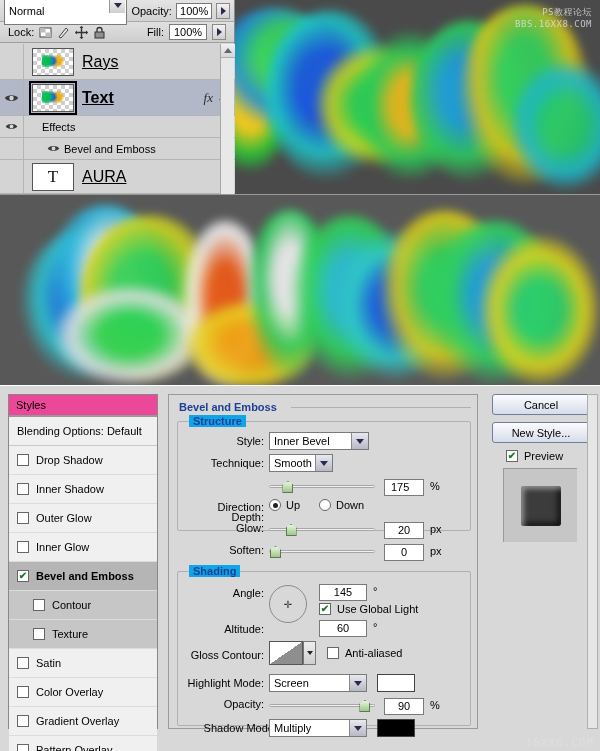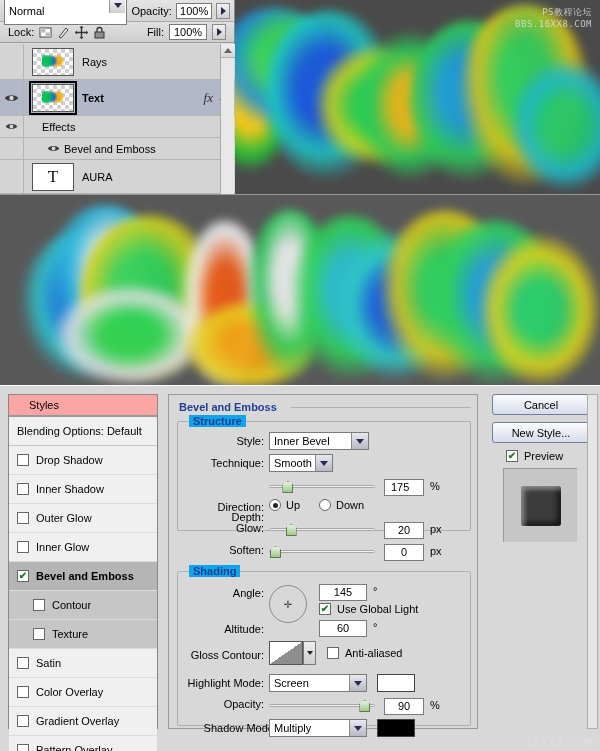--- a/index.html
+++ b/index.html
@@ -83,21 +83,21 @@
     position:absolute; left:22%; top:26%; width:56%; height:46%;
     background:
       radial-gradient(circle at 18% 50%, rgba(0,190,80,.95) 0 22%, transparent 45%),
       radial-gradient(circle at 44% 50%, rgba(25,90,225,.95) 0 22%, transparent 45%),
       radial-gradient(circle at 70% 50%, rgba(235,170,0,.9) 0 22%, transparent 45%);
     filter:blur(.7px);
   }
   .thumb.solid { background-image:none; background:#4e4e4e; }
   .thumb.tletter { background-image:none; background:#fff; display:flex;align-items:center;justify-content:center;
                    font-family:"Liberation Serif", serif; font-size:17px; color:#111; }
-  .layer-name { font-size:11px; color:#000; flex:1; }
+  .layer-name { font-size:16px; color:#000; flex:1;text-decoration:underline; }
   .layer-name.bold { font-weight:bold; }
   .layer-name.italic { font-style:italic; }
   .fx-cell { font-family:"Liberation Serif", serif; font-style:italic; font-size:13px; color:#2b2b2b; padding-right:6px; }
   .collapse-tri { width:0;height:0;border-left:4px solid transparent;border-right:4px solid transparent;border-bottom:5px solid #444; margin-right:8px;}
   .lock-cell { padding-right:10px; }
 
   .effect-row {
     height:22px; display:flex; align-items:center;
     border-bottom:1px solid #b4b4b4; background:#d4d4d4;
   }
@@ -141,22 +141,22 @@
   
   #dialog {
     position:absolute; left:0; top:385px; width:600px; height:366px;
     background:#d8d8d8; border-top:1px solid #fff;
   }
   #styles-col {
     position:absolute; left:8px; top:8px; width:150px; height:335px;
     background:#f0f0f0; border:1px solid #888;
   }
   .styles-title {
-    height:22px; display:flex; align-items:center; padding-left:20px;
-    font-size:11px; color:#000; border-bottom:2px solid #999; background:#fca5a5;
+    height:22px; display:flex; align-items:center; padding-left:7px;
+    font-size:11px; color:#000; border-bottom:2px solid #999; background:#ec4899;
   }
   .style-item {
     height:29px; display:flex; align-items:center; padding-left:8px; gap:7px;
     font-size:11px; color:#000; border-bottom:1px solid #dcdcdc; background:#f0f0f0;
   }
   .style-item.blend { border-bottom:1px solid #c8c8c8; }
   .style-item.active { background:#b5b5b5; font-weight:bold; }
   .style-item.sub { background:#c6c6c6; padding-left:24px; }
   .cb {
     width:12px;height:12px;background:#fff;border:1px solid #666;

